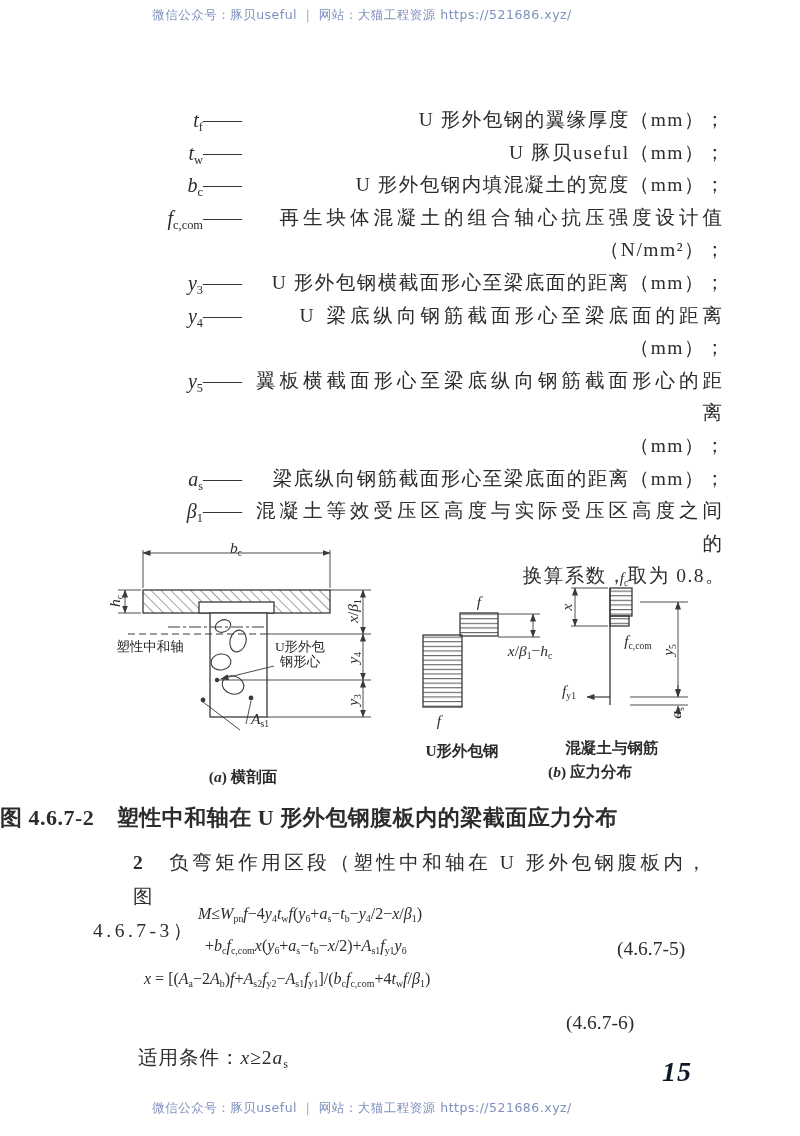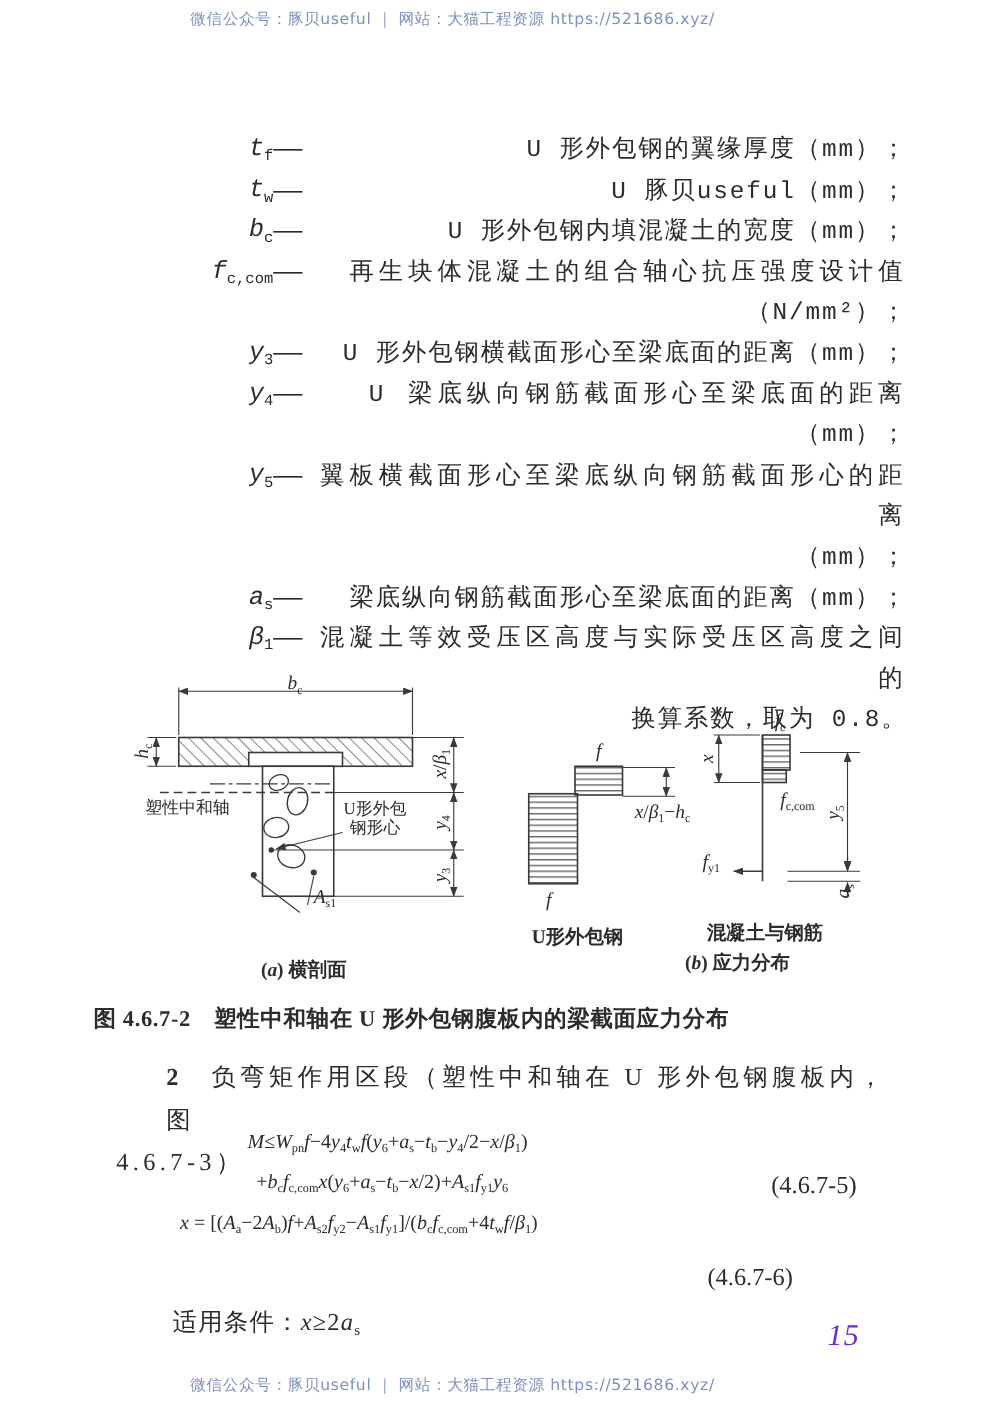--- a/index.html
+++ b/index.html
@@ -9,48 +9,48 @@
   .wm{position:absolute;left:0;width:724px;text-align:center;
       font-family:"DejaVu Sans",sans-serif;font-size:12.5px;letter-spacing:.5px;}
   .wm.top{top:7px;}
   .wm.bottom{top:1100px;}
   .it{font-style:italic;}
   .bd{font-weight:bold;}
   sub{font-size:62%;font-style:normal;line-height:0;vertical-align:-0.35em;}
 
   
   .defs{position:absolute;left:100px;top:104px;width:626px;font-size:19.5px;
-        line-height:32.6px;letter-spacing:1.5px;font-family:Liberation Mono, monospace;}
+        line-height:32.6px;letter-spacing:1.5px;}
   .def-row{display:flex;align-items:flex-start;}
   .def-sym{width:142px;flex:0 0 142px;display:flex;justify-content:flex-end;
            letter-spacing:0;white-space:nowrap;}
   .def-sym .tok{font-size:20px;}
   .def-desc{flex:1;text-align:right;}
   .j{letter-spacing:4px;}
 
   
   .fig{position:absolute;left:90px;top:540px;width:665px;height:265px;}
   .fig svg{position:absolute;left:0;top:0;}
   .flabel{position:absolute;white-space:nowrap;font-size:13.5px;
           transform:translate(-50%,-50%);line-height:15px;text-align:center;}
   .fmath{font-size:15.5px;}
   .rot{transform:translate(-50%,-50%) rotate(-90deg);}
   .fcap{font-size:15.5px;font-weight:bold;}
-  .figcaption{position:absolute;left:0;top:803px;width:658px;text-align:center;
-              font-size:18px;font-weight:bold;letter-spacing:.5px;}
+  .figcaption{position:absolute;left:0;top:803px;width:658px;
+              font-size:22px;font-weight:bold;letter-spacing:.5px;}
 
   
   .para{position:absolute;left:93px;top:846px;width:634px;font-size:19.5px;
         line-height:34px;letter-spacing:3.5px;}
   .para .ind{padding-left:40px;}
   .formula{position:absolute;font-size:16px;white-space:nowrap;}
   .eqnum{position:absolute;font-size:19.5px;white-space:nowrap;}
   .cond{position:absolute;left:138px;top:1044px;font-size:19.5px;letter-spacing:1px;}
-  .pagenum{position:absolute;left:662px;top:1056px;font-size:24px;
-           font-style:italic;color:#6d28d9;letter-spacing:1px;}
+  .pagenum{position:absolute;left:662px;top:1056px;font-size:28px;
+           font-style:italic;color:#0f172a;letter-spacing:1px;font-weight:bold;}
 </style>
 </head>
 <body>
 
 <div class="page">
 
   <div class="wm top" style="color: rgb(126, 144, 189);">微信公众号：豚贝useful ｜ 网站：大猫工程资源 https://521686.xyz/</div>
 
   <div class="defs">
     <div class="def-row">

